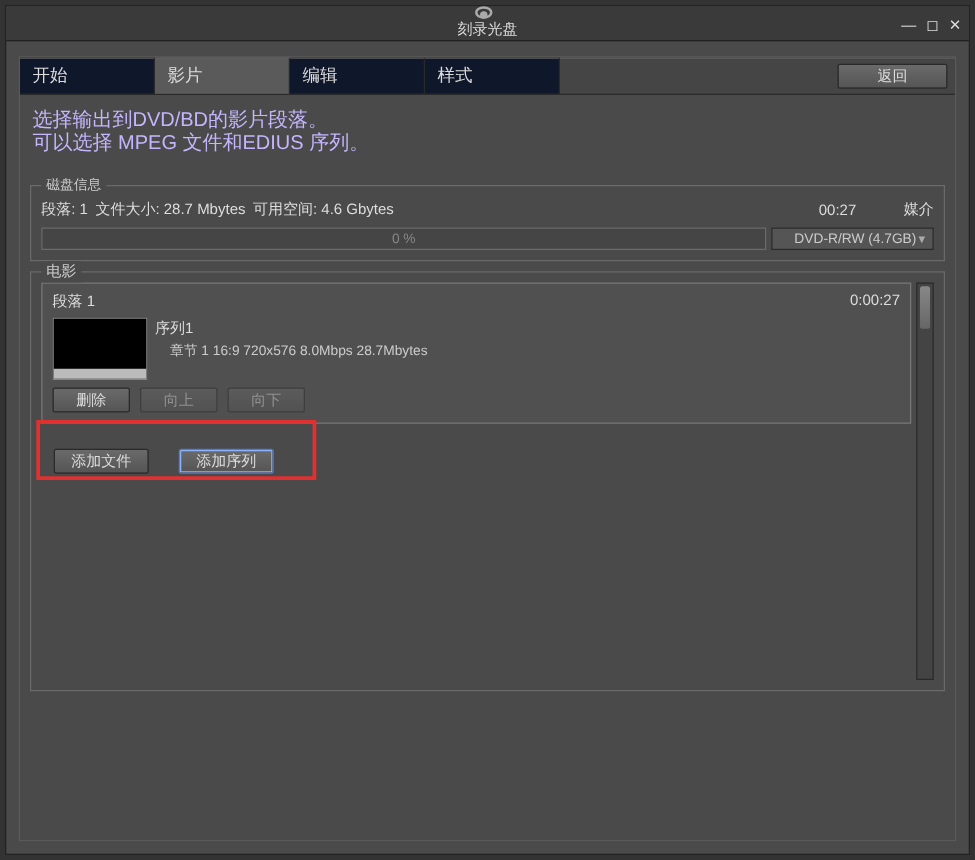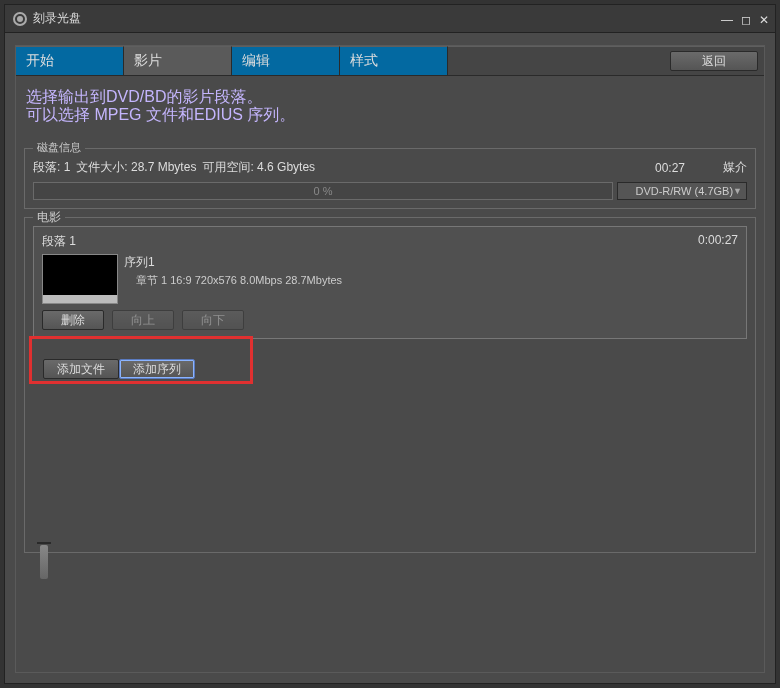--- a/index.html
+++ b/index.html
@@ -1,27 +1,27 @@
 <!DOCTYPE html>
 <html><head>
 <meta charset="utf-8">
 <style>
   * { box-sizing: border-box; margin: 0; padding: 0; font-family: "Microsoft YaHei", sans-serif; }
   body { background: #333; width: 780px; height: 688px; overflow: hidden; }
   .window { width: 772px; height: 680px; margin: 4px; background: #4a4a4a; border: 1px solid #222; position: relative; }
-  .titlebar { height: 28px; background: #3a3a3a; display: flex; align-items: center; padding: 0 8px; font-size: 12px; color: #ddd; border-bottom: 1px solid #222; }
+  .titlebar { height: 28px; background: #3a3a3a; display: flex; align-items: center; padding: 0 8px; font-size: 12px; color: #ddd; border-bottom: 1px solid #222; flex-direction: column; }
   .titlebar .icon { width: 14px; height: 14px; border: 2px solid #aaa; border-radius: 50%; margin-right: 6px; position: relative; }
   .titlebar .icon::after { content: ""; position: absolute; width: 6px; height: 6px; background: #aaa; border-radius: 50%; top: 2px; left: 2px; }
   .win-controls { position: absolute; right: 6px; top: 8px; display: flex; gap: 8px; color: #ddd; font-size: 12px; }
   .win-btn { cursor: pointer; }
 
   .content { position: absolute; top: 40px; left: 10px; right: 10px; bottom: 10px; background: #4a4a4a; border: 1px solid #5a5a5a; }
 
   .tabs { display: flex; height: 30px; background: #454545; border-bottom: 1px solid #2a2a2a; }
-  .tab { width: 108px; display: flex; align-items: center; padding-left: 10px; font-size: 14px; color: #ddd; border-right: 1px solid #2a2a2a; border-top: 1px solid #5f5f5f; cursor: pointer; background: #0369a1; }
+  .tab { width: 108px; display: flex; align-items: center; padding-left: 10px; font-size: 14px; color: #ddd; border-right: 1px solid #2a2a2a; border-top: 1px solid #5f5f5f; cursor: pointer; background: #0f172a; }
   .tab.active { background: #5a5a5a; }
   .tab-spacer { flex: 1; border-top: 1px solid #5f5f5f; }
   .return-wrap { width: 100px; display: flex; align-items: center; justify-content: center; border-top: 1px solid #5f5f5f; }
   .btn { background: linear-gradient(#6a6a6a,#555); border: 1px solid #2a2a2a; color: #ddd; font-size: 12px; height: 20px; display: inline-flex; align-items: center; justify-content: center; cursor: pointer; border-radius: 2px; }
   .btn-return { width: 88px; height: 20px; }
 
   .desc { color: #c4b5fd; font-size: 16px; padding: 12px 10px 6px; line-height: 18px; }
 
   .fieldset { border: 1px solid #6a6a6a; margin: 18px 8px 8px; padding: 10px 8px 8px; position: relative; }
   .fieldset .legend { position: absolute; top: -9px; left: 8px; background: #4a4a4a; padding: 0 4px; color: #ccc; font-size: 11px; }
@@ -29,42 +29,42 @@
   .disk-row { display: flex; align-items: center; color: #ddd; font-size: 12px; gap: 6px; }
   .disk-row .spacer { flex: 1; }
   .disk-time { margin-right: 32px; }
   .progress-row { display: flex; align-items: center; gap: 4px; margin-top: 6px; }
   .progress { flex: 1; height: 18px; border: 1px solid #6a6a6a; background: #454545; display: flex; align-items: center; justify-content: center; color: #888; font-size: 11px; position: relative; }
   .media-select { width: 130px; height: 18px; background: #555; border: 1px solid #2a2a2a; color: #ccc; font-size: 11px; display: flex; align-items: center; padding: 0 4px; justify-content: flex-end; cursor: pointer; }
   .chev { font-size: 9px; color: #aaa; }
 
   .movie-fieldset { border: 1px solid #6a6a6a; margin: 8px; position: relative; padding: 8px 8px 8px; height: 336px; }
   .movie-legend { position: absolute; top: -9px; left: 8px; background: #4a4a4a; padding: 0 4px; color: #ccc; font-size: 12px; }
-  .movie-body { display: flex; height: 100%; flex-direction: column; }
+  .movie-body { display: flex; height: 100%; }
   .movie-main { flex: 1; }
   .movie-scroll { width: 14px; background: #444; border: 1px solid #2a2a2a; margin-left: 4px; position: relative; }
   .movie-scroll .thumb { position: absolute; top: 2px; left: 2px; right: 2px; height: 34px; background: linear-gradient(#888,#666); border-radius: 2px; }
 
   .segment { border: 1px solid #777; background: #505050; padding: 6px 8px 8px; }
   .seg-head { display: flex; justify-content: space-between; color: #ddd; font-size: 12px; margin-bottom: 4px; }
   .seg-body { display: flex; gap: 6px; }
   .thumb-box { width: 76px; height: 50px; background: #000; border: 1px solid #888; position: relative; }
   .thumb-box::after { content: ""; position: absolute; left: 0; right: 0; bottom: 0; height: 8px; background: #bbb; }
   .seg-info { flex: 1; color: #ddd; font-size: 12px; }
   .seg-title { margin-bottom: 2px; }
   .seg-meta { color: #ccc; font-size: 11px; padding-left: 12px; }
   .seg-actions { display: flex; justify-content: space-between; margin-top: 6px; align-items: center; }
   .seg-actions .left { padding-left: 82px; }
   .seg-actions .right { display: flex; gap: 8px; }
   .btn-sm { width: 62px; }
   .btn-disabled { opacity: .45; cursor: default; }
 
   .highlight-box { position: absolute; border: 3px solid #e03030; pointer-events: none; }
 
-  .add-row { margin-top: 20px; display: flex; padding-left: 10px; }
+  .add-row { margin-top: 20px; display: flex; gap: 24px; padding-left: 10px; }
   .btn-add { width: 76px; }
   .btn-focus { box-shadow: 0 0 0 1px #8bb4ff inset; border-color: #5a7abf; }
 </style>
 </head>
 <body>
 
 <div class="window">
   <div class="titlebar">
     <span class="icon"></span>
     <span>刻录光盘</span>

